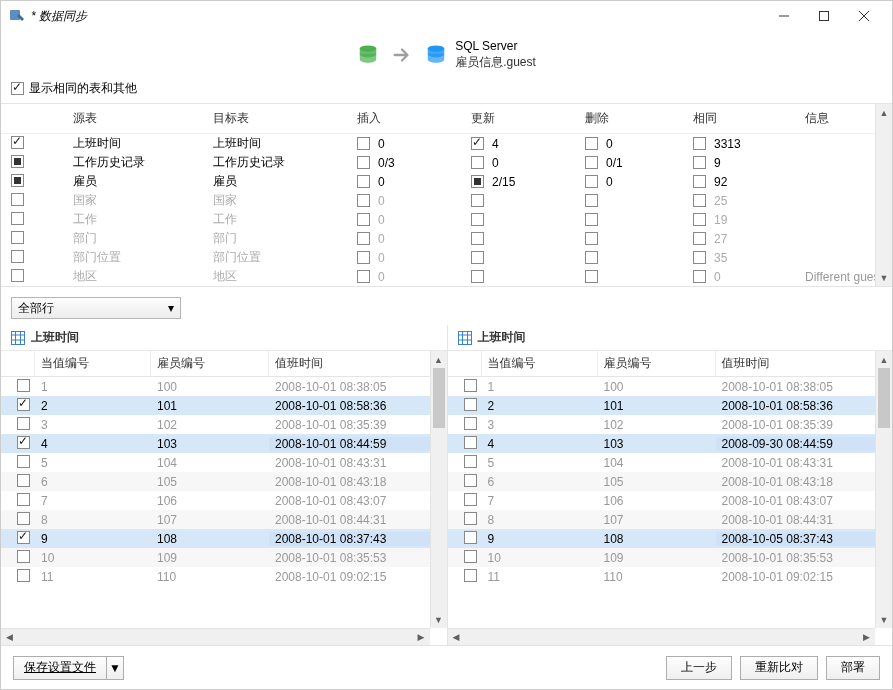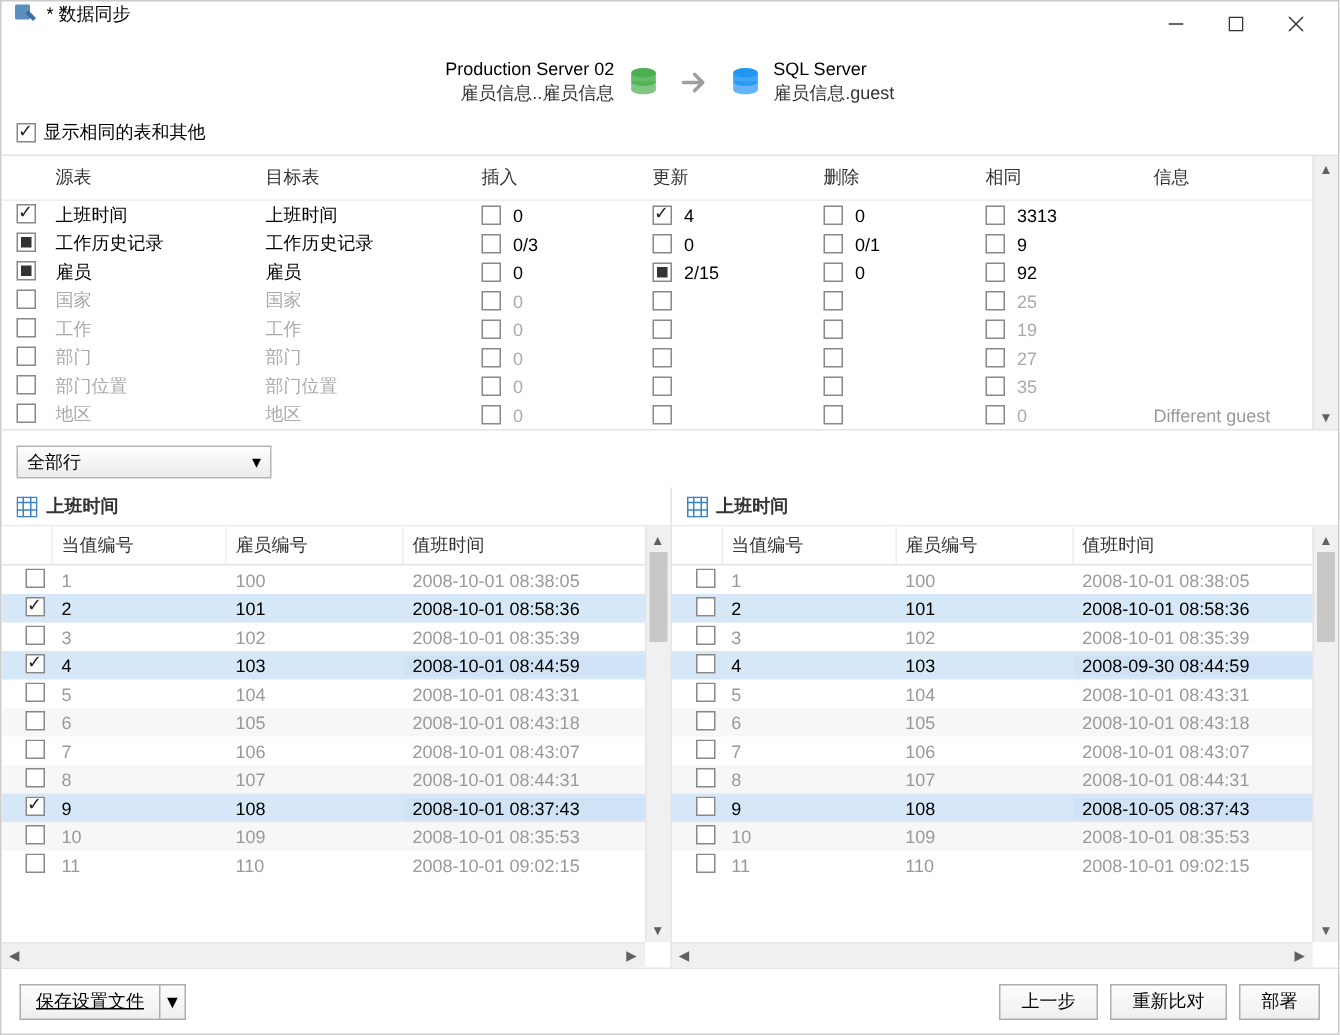--- a/index.html
+++ b/index.html
@@ -1,40 +1,40 @@
 <!DOCTYPE html>
 <html><head>
 <meta charset="utf-8">
 <style>
 * { box-sizing: border-box; margin: 0; padding: 0; font-family: "Microsoft YaHei", "Segoe UI", Arial, sans-serif; font-size: 12px; }
 body { background: #fff; width: 893px; height: 690px; overflow: hidden; display: flex; flex-direction: column; border: 1px solid #ccc; }
 
 
-.titlebar { height: 30px; display: flex; padding: 0 8px; }
+.titlebar { height: 30px; display: flex; align-items: center; padding: 0 8px; font-style: italic; }
 .titlebar .app-icon { width: 16px; height: 16px; margin-right: 6px; }
 .titlebar .title { flex: 1; }
 .titlebar .win-btn { width: 40px; height: 30px; display: flex; align-items: center; justify-content: center; cursor: pointer; }
 
 
 .server-row { display: flex; align-items: center; justify-content: center; padding: 8px 0 6px; gap: 12px; }
 .server-block { display: flex; align-items: center; gap: 8px; }
 .server-text { text-align: right; line-height: 1.3; }
 .server-text .line2 { color: #333; }
 .db-icon { width: 22px; height: 22px; }
 .arrow-icon { width: 22px; height: 22px; }
 
 
 .opt-row { padding: 4px 10px 6px; display: flex; align-items: center; gap: 5px; }
 .opt-row .cb { width: 13px; height: 13px; }
 
 
 .tables-grid { border-top: 1px solid #e4e4e4; border-bottom: 1px solid #e4e4e4; position: relative; }
 .tables-header { display: flex; padding: 6px 0 6px 10px; font-weight: normal; color: #333; border-bottom: 1px solid #eee; }
 .col-sel { width: 26px; }
-.col-src { width: 140px; }
+.col-src { width: 140px; margin-left: 36px; }
 .col-tgt { width: 144px; }
 .col-ins { width: 114px; display: flex; align-items: center; gap: 8px;}
 .col-upd { width: 114px; display: flex; align-items: center; gap: 8px;}
 .col-del { width: 108px; display: flex; align-items: center; gap: 8px;}
 .col-same { width: 112px; display: flex; align-items: center; gap: 8px;}
 .col-info { flex: 1; }
 .tables-body { }
 .trow { display: flex; padding: 2px 0 2px 10px; align-items: center; height: 19px; }
 .trow .cb { width: 13px; height: 13px; }
 .trow.disabled { color: #aaa; }
@@ -115,24 +115,20 @@
   <div class="win-btn">
       <svg width="10" height="10">
         <line x1="0" y1="0" x2="10" y2="10" stroke="#333"></line>
         <line x1="10" y1="0" x2="0" y2="10" stroke="#333"></line>
       </svg>
     </div>
 </div>
 
 <div class="server-row">
   <div class="server-block">
-    <div class="server-text">
-      <div>Production Server 02</div>
-      <div class="line2">雇员信息..雇员信息</div>
-    </div>
     <span class="db-icon">
       <svg viewBox="0 0 24 24">
           <ellipse cx="12" cy="5" rx="9" ry="3.5" fill="#4caf50"></ellipse>
           <path d="M3 5v6c0 2 4 3.5 9 3.5s9-1.5 9-3.5V5" fill="#4caf50" opacity="0.85"></path>
           <path d="M3 11v6c0 2 4 3.5 9 3.5s9-1.5 9-3.5v-6" fill="#4caf50" opacity="0.7"></path>
         </svg>
     </span>
   </div>
   <span class="arrow-icon">
     <svg viewBox="0 0 24 24">

